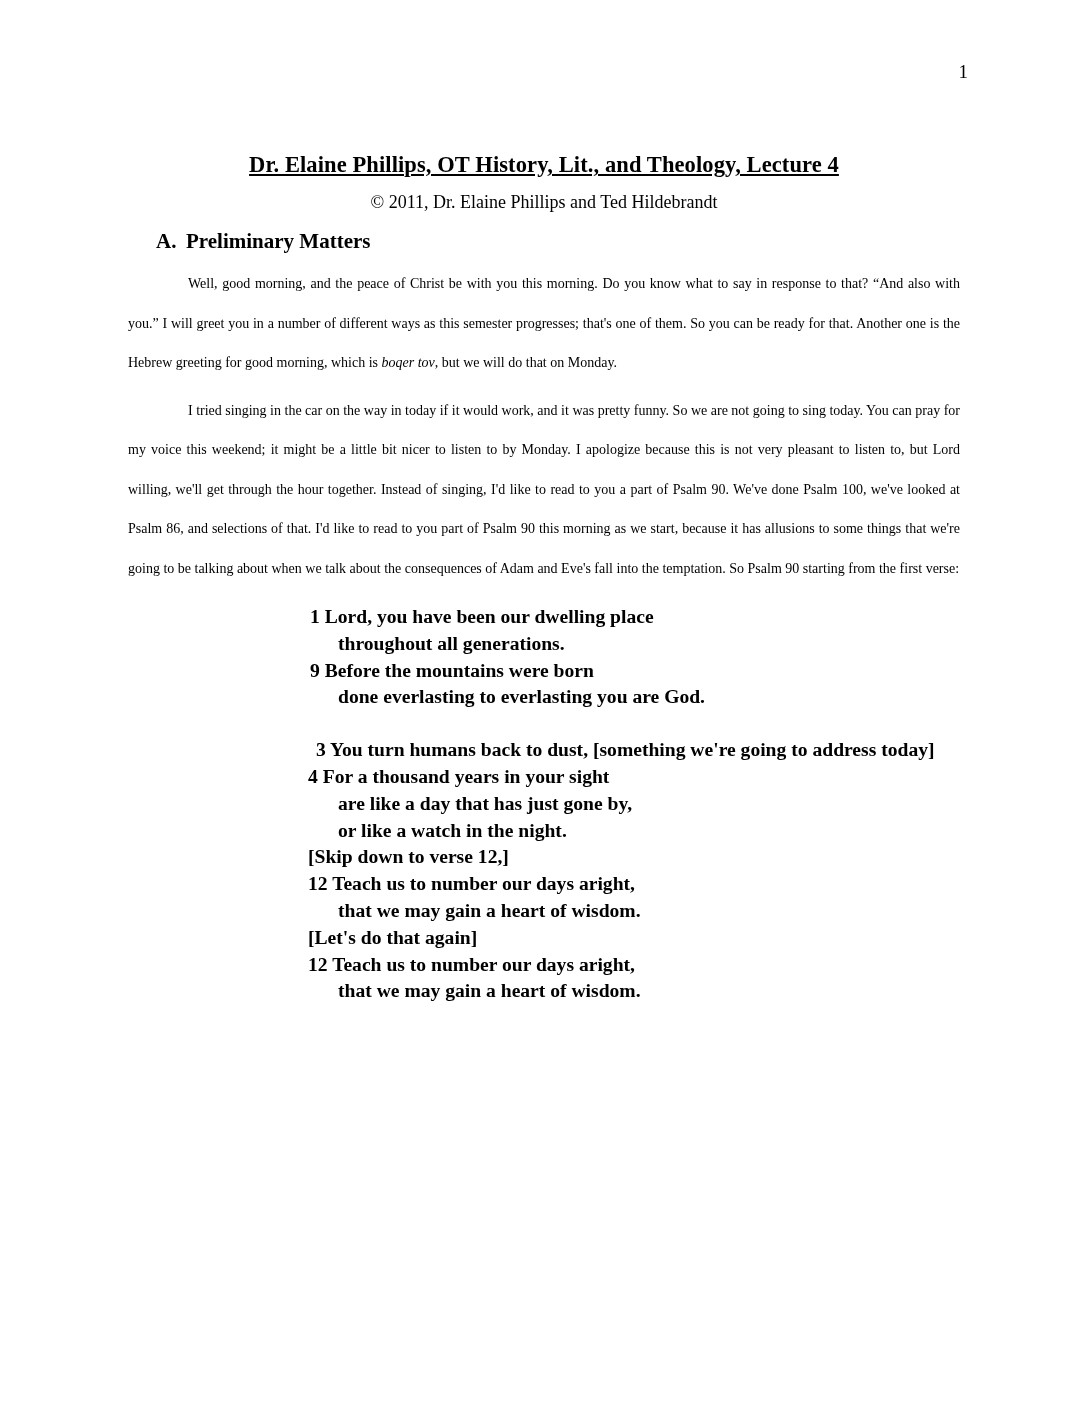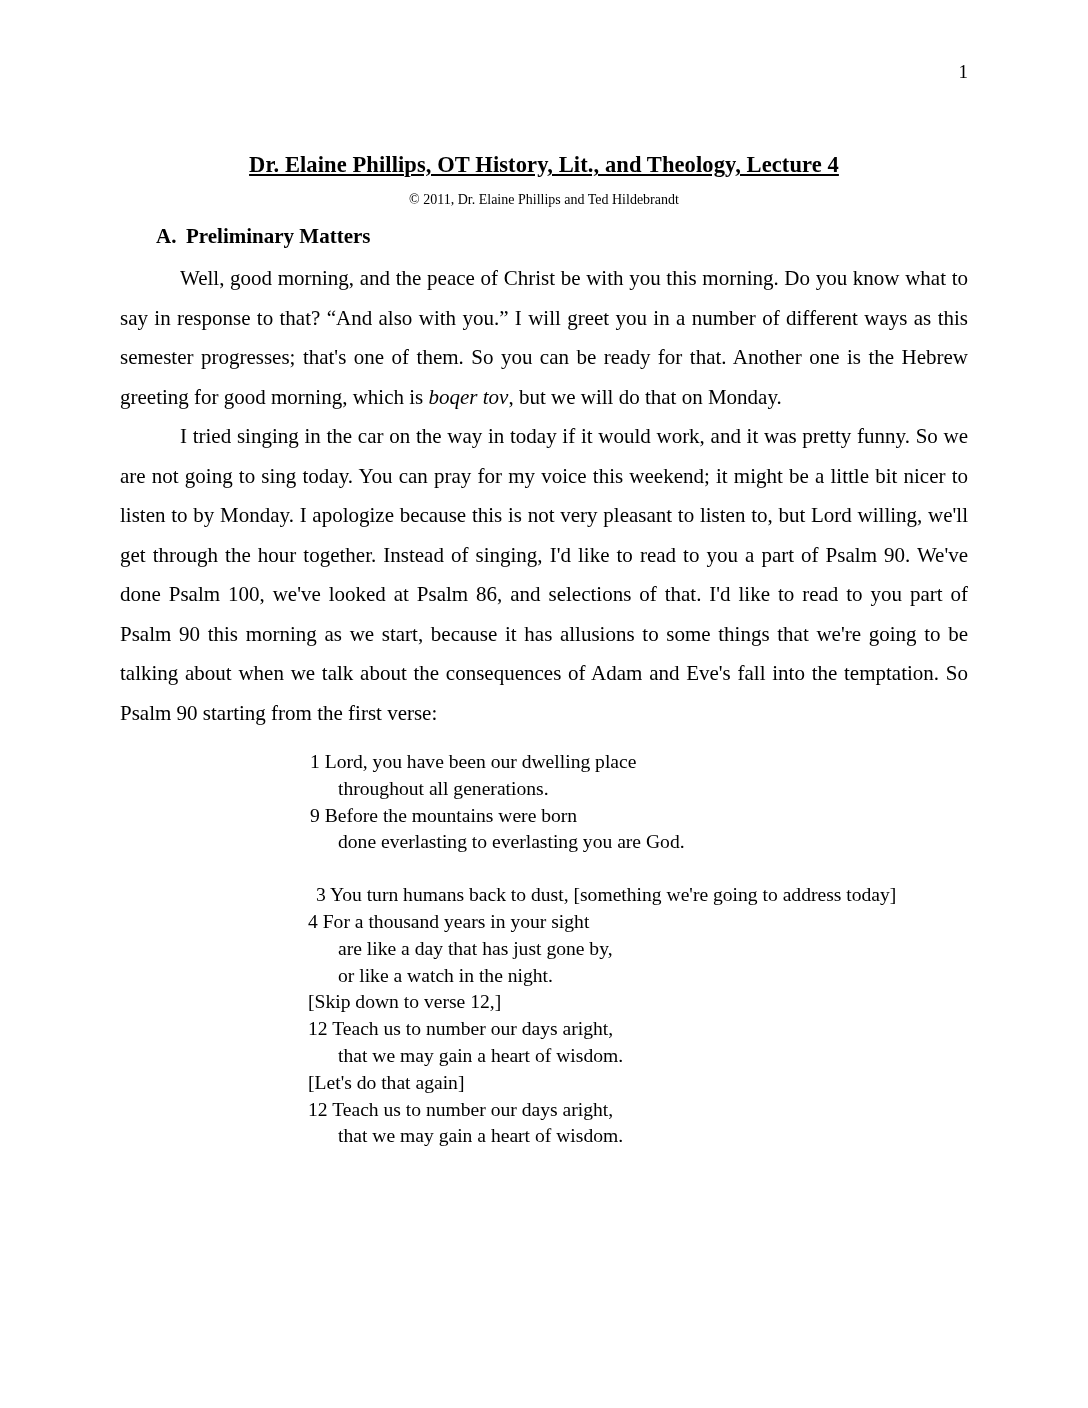--- a/index.html
+++ b/index.html
@@ -33,50 +33,51 @@
     margin-top: 92px;
     text-align: center;
     font-weight: bold;
     font-size: 22.5px;
     letter-spacing: 0.1px;
     text-decoration: underline;
   }
   .copyright {
     margin-top: 14px;
     text-align: center;
-    font-size: 14px;
+    font-size: 18px;
   }
   .section-heading {
     margin-top: 16px;
     margin-left: 36px;
     font-weight: bold;
     font-size: 21px;
   }
   .section-heading .sec-letter {
     display: inline-block;
     width: 30px;
   }
   p.body-par {
-    margin: 0;
-    font-size: 21px;
+    margin: 8px;
+    font-size: 14px;
     line-height: 39.5px;
     text-indent: 60px;
     text-align: justify;
     text-justify: inter-word;
   }
   p.body-par + p.body-par {
     margin-top: 0;
   }
   .par-wrap {
     margin-top: 10px;
   }
   .verse-block {
     margin-top: 16px;
     font-size: 19.6px;
     line-height: 26.8px;
+    font-weight: bold;
   }
   .verse-line {
     white-space: pre;
   }
   .vl-0 { padding-left: 190px; }
   .vl-1 { padding-left: 218px; }
   .vl-2 { padding-left: 196px; }
   .vl-3 { padding-left: 188px; }
   .verse-gap { height: 26px; }
   i { font-style: italic; }

